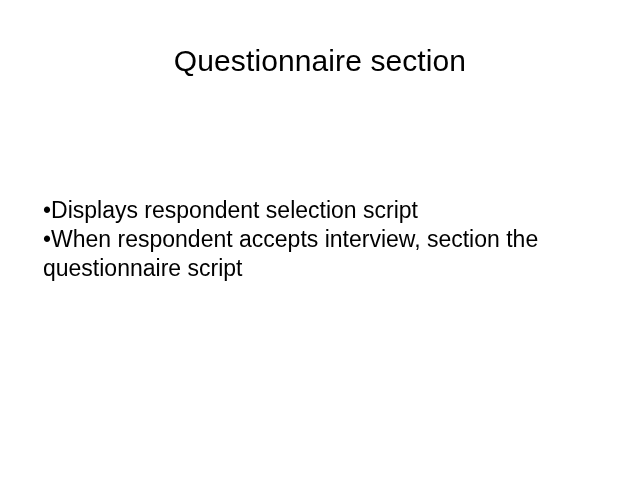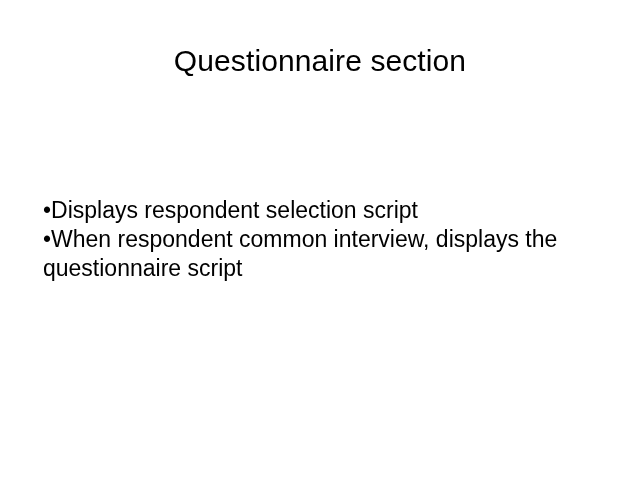--- a/index.html
+++ b/index.html
@@ -73,17 +73,17 @@
 
 <div class="slide">
 
   <div class="slide-title">Questionnaire section</div>
 
   <div class="body-box">
 
     <p class="bullet-para"><span class="bullet-mark">•</span><span class="bullet-text">Displays respondent selection script</span></p>
 
 
-    <p class="bullet-para"><span class="bullet-mark">•</span><span class="bullet-text">When respondent common interview, displays the questionnaire script</span></p>
+    <p class="bullet-para"><span class="bullet-mark">•</span><span class="bullet-text">When respondent accepts interview, section the questionnaire script</span></p>
 
   </div>
 
 </div>
 
 </body></html>

